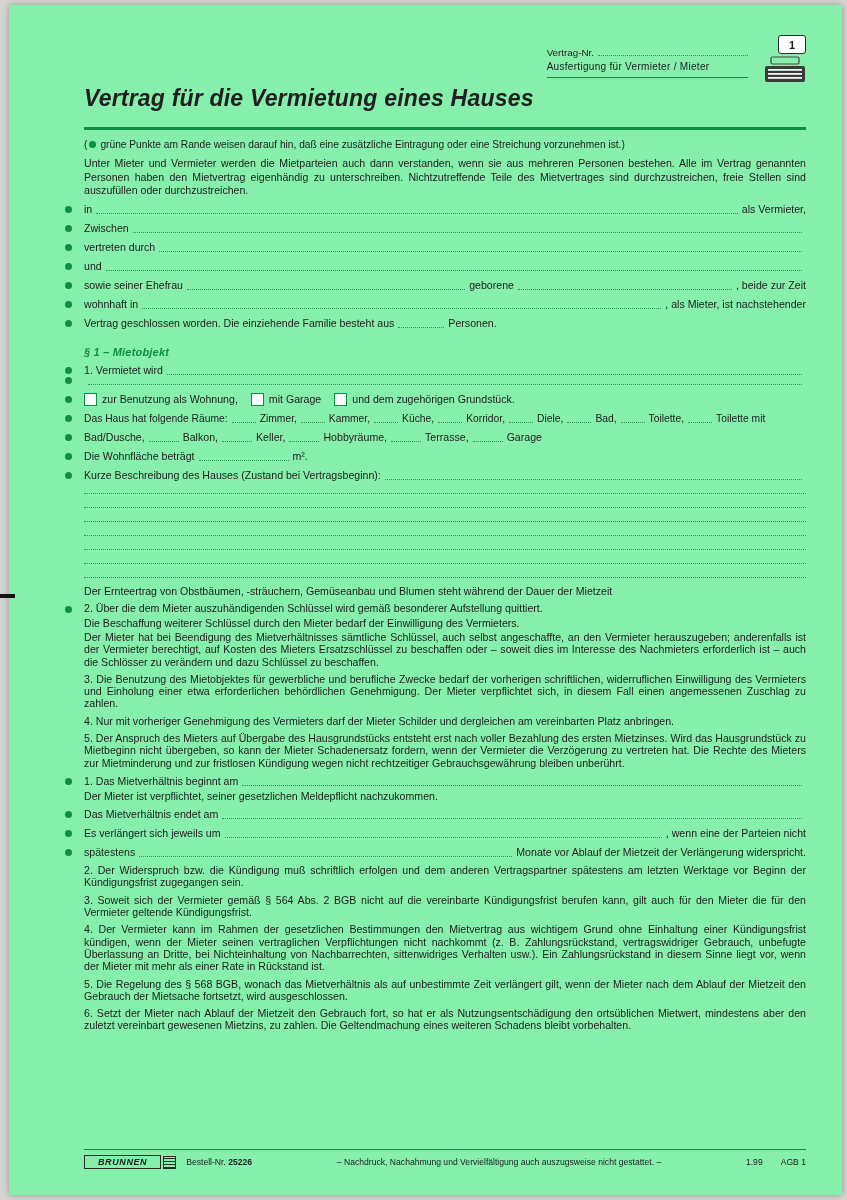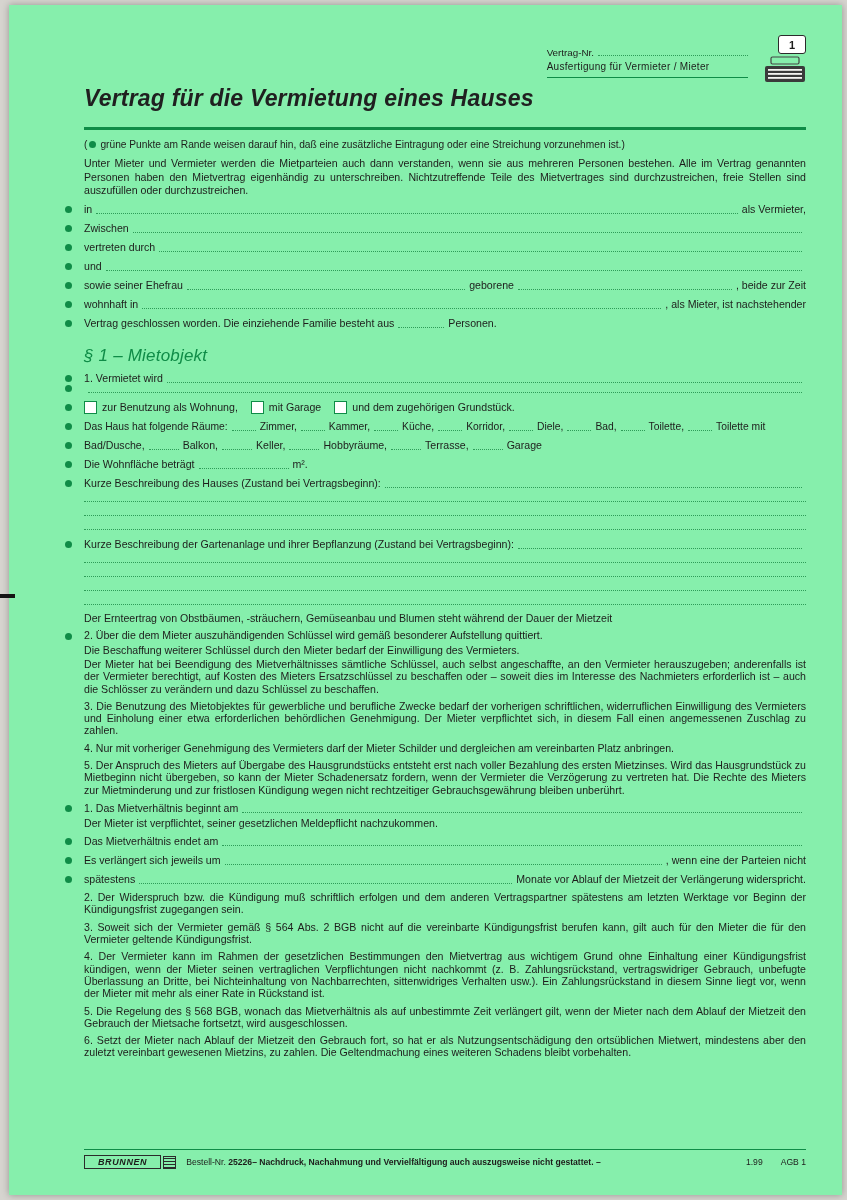--- a/index.html
+++ b/index.html
@@ -34,33 +34,33 @@
   .fl.f13{flex:1.3 1 auto;}
   .fw{flex:0 0 auto;border-bottom:1.4px dotted #2e9c58;margin:0 4px 2px 4px;height:1px;}
   .w24{width:24px}.w30{width:30px}.w46{width:46px}.w90{width:90px}.w150{width:150px;margin:0 0 2px 4px;}
   .dot{position:absolute;left:-19px;bottom:3px;width:7px;height:7px;border-radius:50%;background:#0f8c47;}
   .cb{flex:0 0 auto;width:11px;height:11px;border:1.3px solid #0f8c47;background:#fff;margin:0 5px 0 0;}
   .cb.gap{margin-left:13px;}
   .desc{margin-top:10px;}
   .desc .fl{margin-left:0;margin-right:0;}
   .mt10{margin-top:10px}.mt14{margin-top:14px}.mt18{margin-top:18px}
 
-  .sec{color:#0f8c47;font-weight:normal;font-style:italic;font-size:17px;margin-top:16px;letter-spacing:.2px;}
+  .sec{color:#0f8c47;font-weight:bold;font-style:italic;font-size:11px;margin-top:16px;letter-spacing:.2px;}
   .para{font-size:10.6px;line-height:12.3px;text-align:justify;margin-top:2px;}
   .para.g{margin-top:5px;}
 
   
   .footer{position:absolute;left:75px;right:36px;bottom:26px;}
   .f-rule{height:1px;background:#0f8c47;}
   .f-row{display:flex;align-items:center;margin-top:5px;font-size:8.6px;}
   .brand-box{border:1.2px solid #2b2b2b;padding:1px 13px;font-weight:bold;font-style:italic;letter-spacing:.6px;font-size:9px;}
   .brand-device{width:11px;height:11px;border:1.2px solid #2b2b2b;margin-left:2px;display:inline-block;
                 background:repeating-linear-gradient(0deg,#2b2b2b 0 1px,transparent 1px 3px);}
   .bestell{margin-left:10px;white-space:nowrap;}
-  .notice{flex:1;font-weight:bold;}
+  .notice{flex:1;text-align:center;}
   .edition{display:flex;gap:18px;white-space:nowrap;}
   .edition .agb{font-weight:normal;}
 </style>
 </head>
 <body>
 
 <div class="fold"></div>
 
 <div class="page">
 <div class="content">
@@ -210,25 +210,20 @@
   <div class="ln desc">
         <span class="fl"></span>
       </div>
   <div class="ln desc">
         <span class="fl"></span>
       </div>
   <div class="ln desc">
         <span class="fl"></span>
       </div>
 
-  <div class="ln sp mt18">
-    <span class="dot"></span>
-    <span class="lbl">Kurze Beschreibung der Gartenanlage und ihrer Bepflanzung (Zustand bei Vertragsbeginn):</span>
-    <span class="fl"></span>
-  </div>
   <div class="ln desc">
         <span class="fl"></span>
       </div>
   <div class="ln desc">
         <span class="fl"></span>
       </div>
   <div class="ln desc">
         <span class="fl"></span>
       </div>
   <div class="ln desc">

